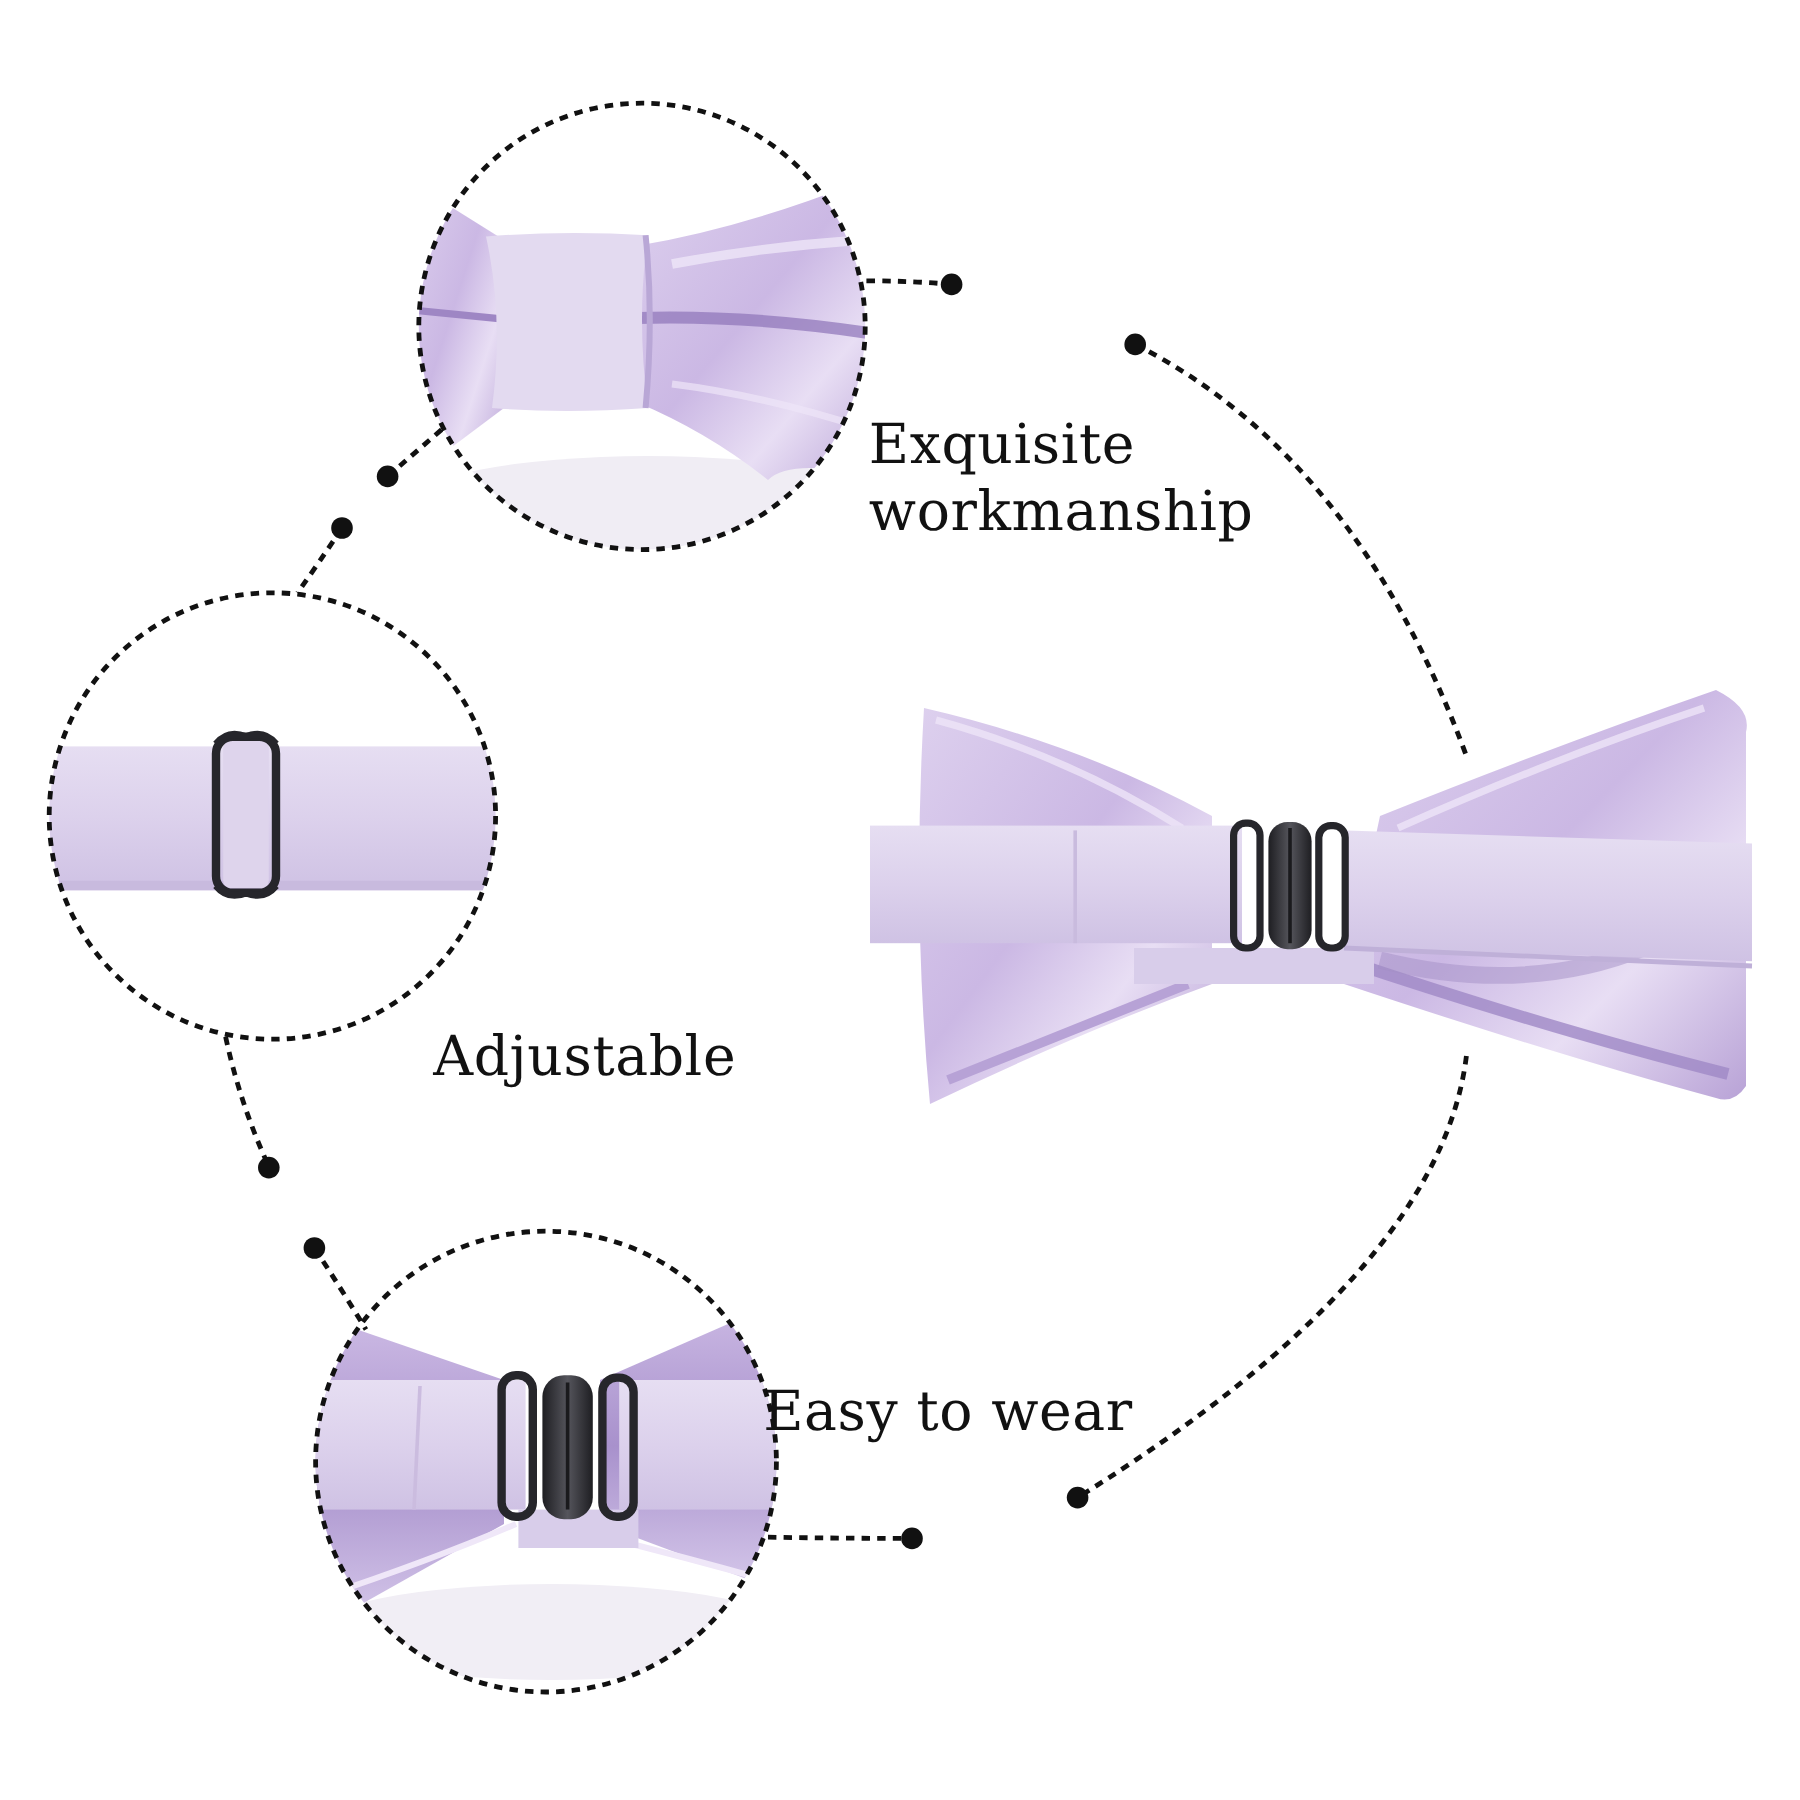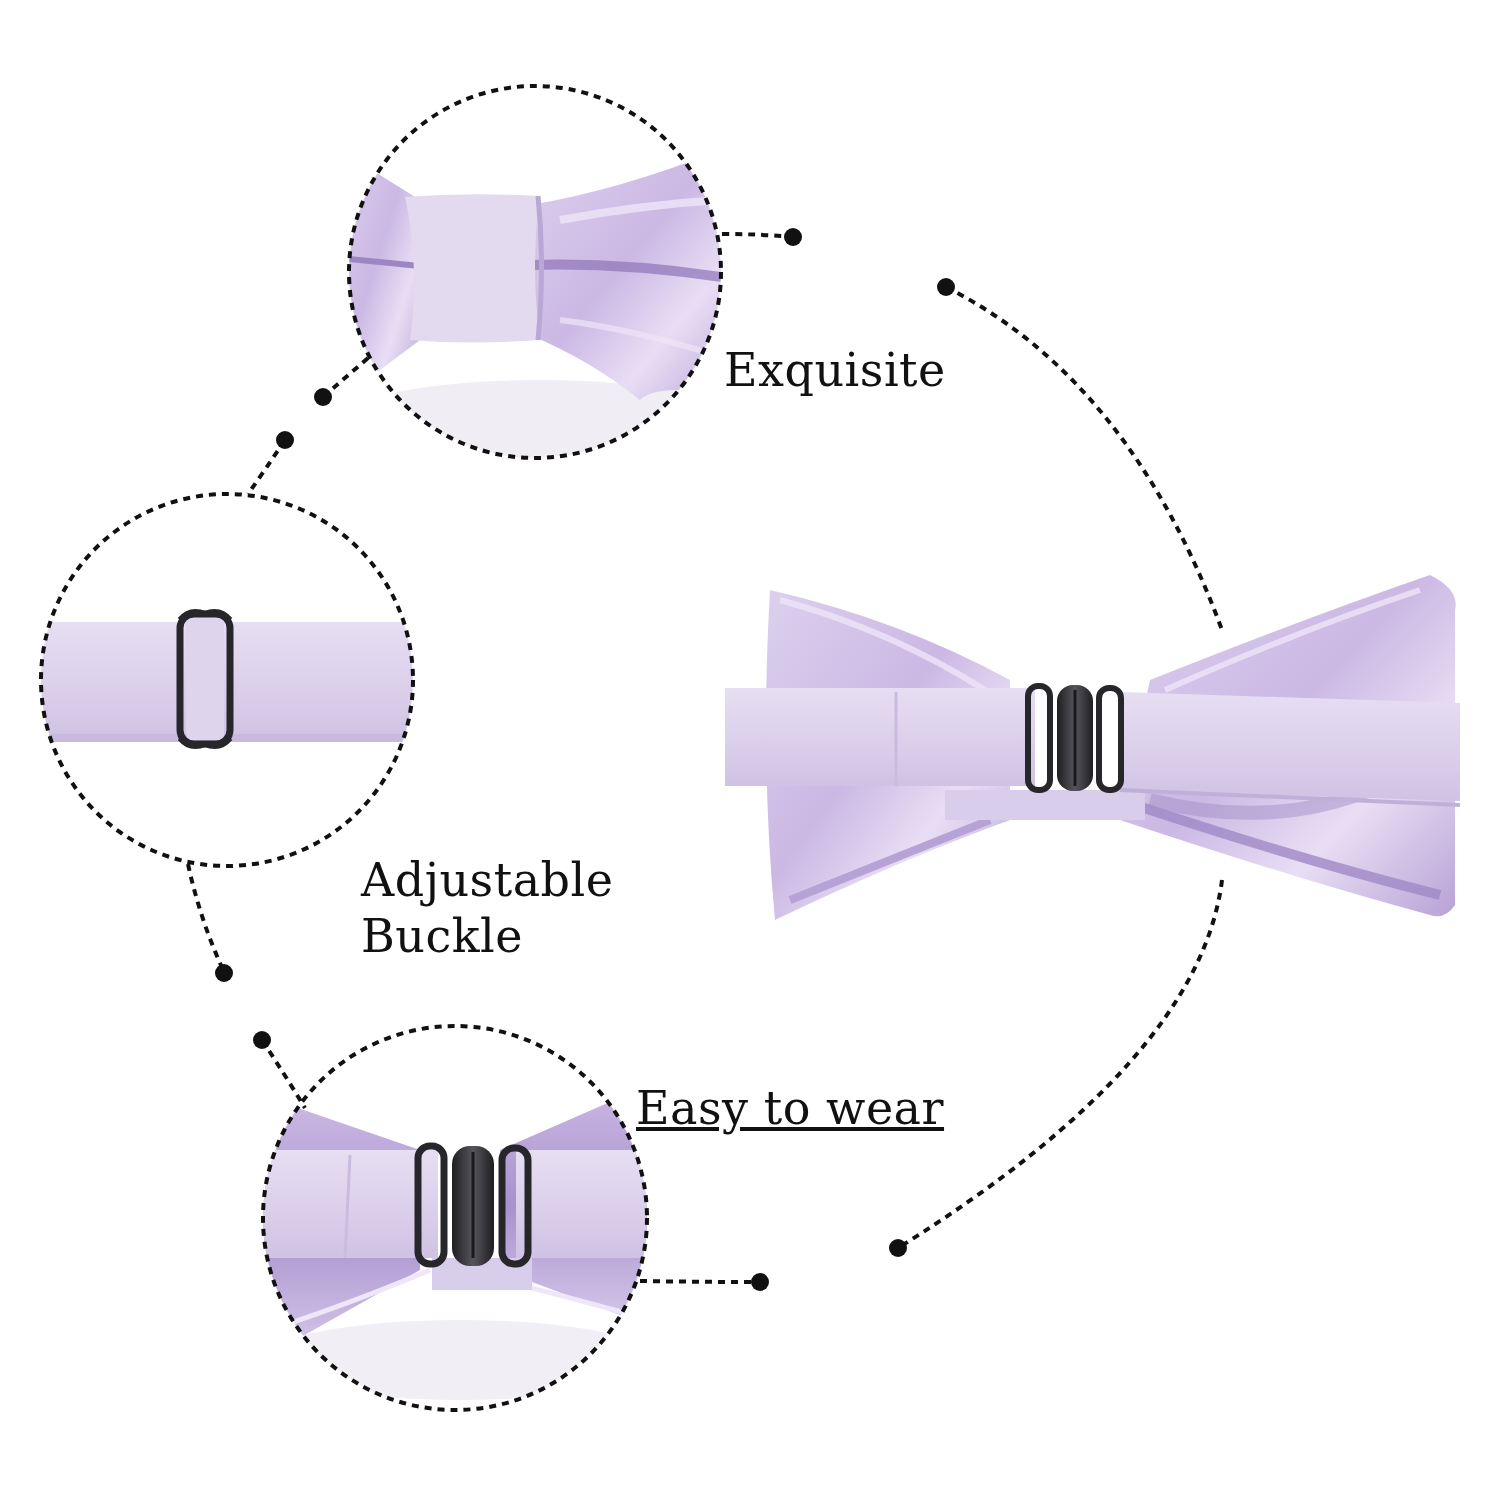--- a/index.html
+++ b/index.html
@@ -2,21 +2,21 @@
 <html><head>
 <meta charset="utf-8">
 <style>
   html, body { margin: 0; padding: 0; background: #ffffff; }
   body { width: 1500px; height: 1500px; position: relative; overflow: hidden; font-family: "DejaVu Serif", "Liberation Serif", serif; }
   #stage { position: absolute; left: 0; top: 0; width: 1500px; height: 1500px; }
   .label { position: absolute; color: #111111; font-family: "DejaVu Serif", "Liberation Serif", serif; font-size: 46px; line-height: 56px; letter-spacing: 0.5px; }
   .label span { display: block; white-space: nowrap; }
   #label-exquisite { left: 724px; top: 342px; }
   #label-adjustable { left: 332px; top: 852px; margin-left: 29px; }
-  #label-easy { left: 636px; top: 1080px; text-decoration: underline; }
+  #label-easy { left: 636px; top: 1148px; }
 </style>
 </head>
 <body>
 
 <div id="stage">
 <svg width="1500" height="1500" viewBox="0 0 1500 1500" xmlns="http://www.w3.org/2000/svg">
   <defs>
     <linearGradient id="satin" x1="0" y1="0" x2="1" y2="1">
       <stop offset="0" stop-color="#ddd0ee"></stop>
       <stop offset="0.45" stop-color="#cbb8e4"></stop>
@@ -146,21 +146,21 @@
     <circle cx="224" cy="973" r="9"></circle>
     <circle cx="262" cy="1040" r="9"></circle>
     <circle cx="760" cy="1282" r="9"></circle>
     <circle cx="946" cy="287" r="9"></circle>
     <circle cx="898" cy="1248" r="9"></circle>
   </g>
 </svg>
 
   <div class="label" id="label-exquisite">
     <span>Exquisite</span>
+    <span>workmanship</span>
   </div>
   <div class="label" id="label-adjustable">
     <span>Adjustable</span>
-    <span>Buckle</span>
   </div>
   <div class="label" id="label-easy">
     <span>Easy to wear</span>
   </div>
 </div>
 
 </body></html>

